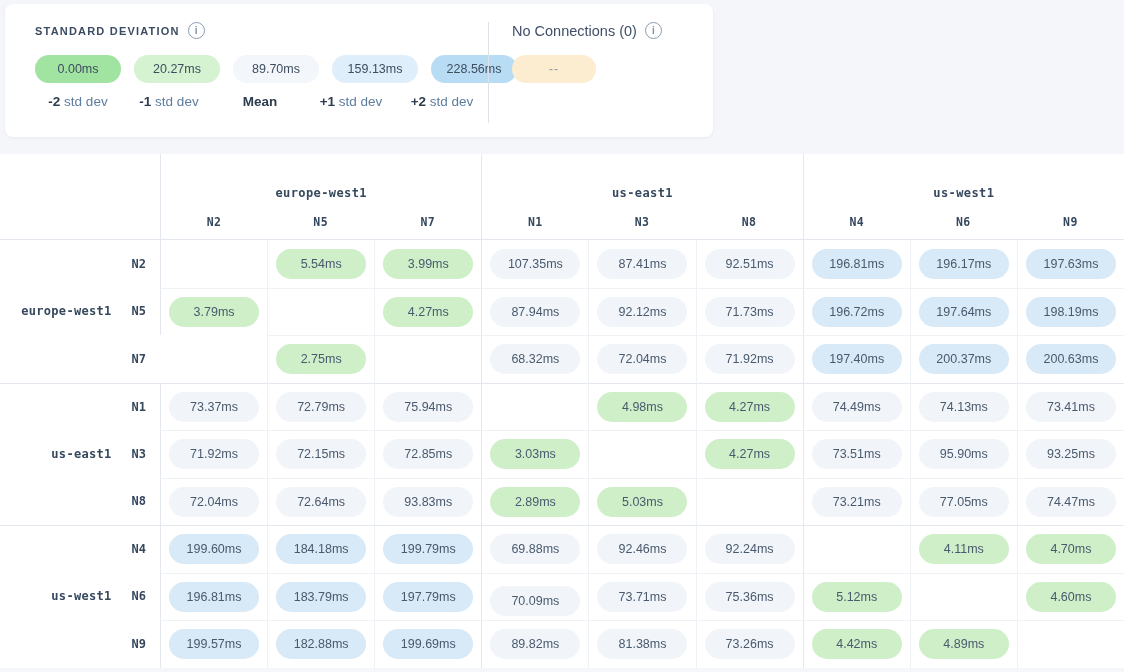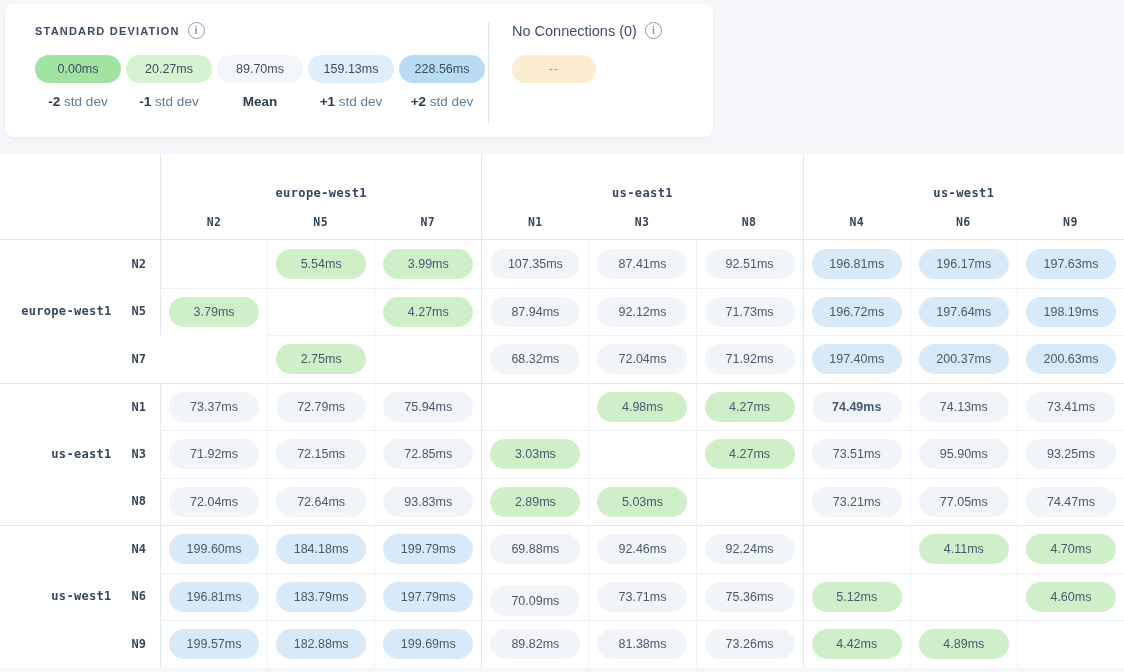--- a/index.html
+++ b/index.html
@@ -31,21 +31,21 @@
   }
   .nc-title { font-size:14.5px; color:#3f4e68; }
   .info-icon {
     width:17px; height:17px; margin-left:8px;
     border:1.4px solid #8b9cb0; border-radius:50%;
     display:inline-flex; align-items:center; justify-content:center;
     color:#7f91a6; font-size:10px; font-weight:700;
     cursor:pointer; flex:none;
   }
 
-  .pill-row { display:flex; gap:5px; margin-top:16px; }
+  .pill-row { display:flex; gap:13px; margin-top:16px; }
   .lpill {
     min-width:86px; height:28px; padding:0 8px;
     border-radius:14px;
     display:inline-flex; align-items:center; justify-content:center;
     font-size:12.5px; color:#3e4e60;
   }
   .label-row { display:flex; gap:5px; margin-top:11px; }
   .llabel { width:86px; text-align:center; font-size:13.5px; color:#5d7d9d; }
   .llabel b { color:#2d3c4e; font-weight:700; }
 
@@ -240,21 +240,21 @@
       <span class="pill" style="background: rgb(241, 245, 249);">75.94ms</span>
     </div>
     <div class="mx-cell group-left group-top" style="grid-area: 6 / 5;"></div>
     <div class="mx-cell inner-left group-top" style="grid-area: 6 / 6;">
       <span class="pill" style="background: rgb(207, 239, 201);">4.98ms</span>
     </div>
     <div class="mx-cell inner-left group-top" style="grid-area: 6 / 7;">
       <span class="pill" style="background: rgb(207, 239, 201);">4.27ms</span>
     </div>
     <div class="mx-cell group-left group-top" style="grid-area: 6 / 8;">
-      <span class="pill" style="background: rgb(241, 245, 249); font-weight: bold;">74.49ms</span>
+      <span class="pill" style="background: rgb(241, 245, 249);">74.49ms</span>
     </div>
     <div class="mx-cell inner-left group-top" style="grid-area: 6 / 9;">
       <span class="pill" style="background: rgb(241, 245, 249);">74.13ms</span>
     </div>
     <div class="mx-cell inner-left group-top" style="grid-area: 6 / 10;">
       <span class="pill" style="background: rgb(241, 245, 249);">73.41ms</span>
     </div>
     <div class="mx-label" style="grid-area: 7 / 1;">
       <span class="region-name">us-east1</span>
       <span class="node-name">N3</span>

